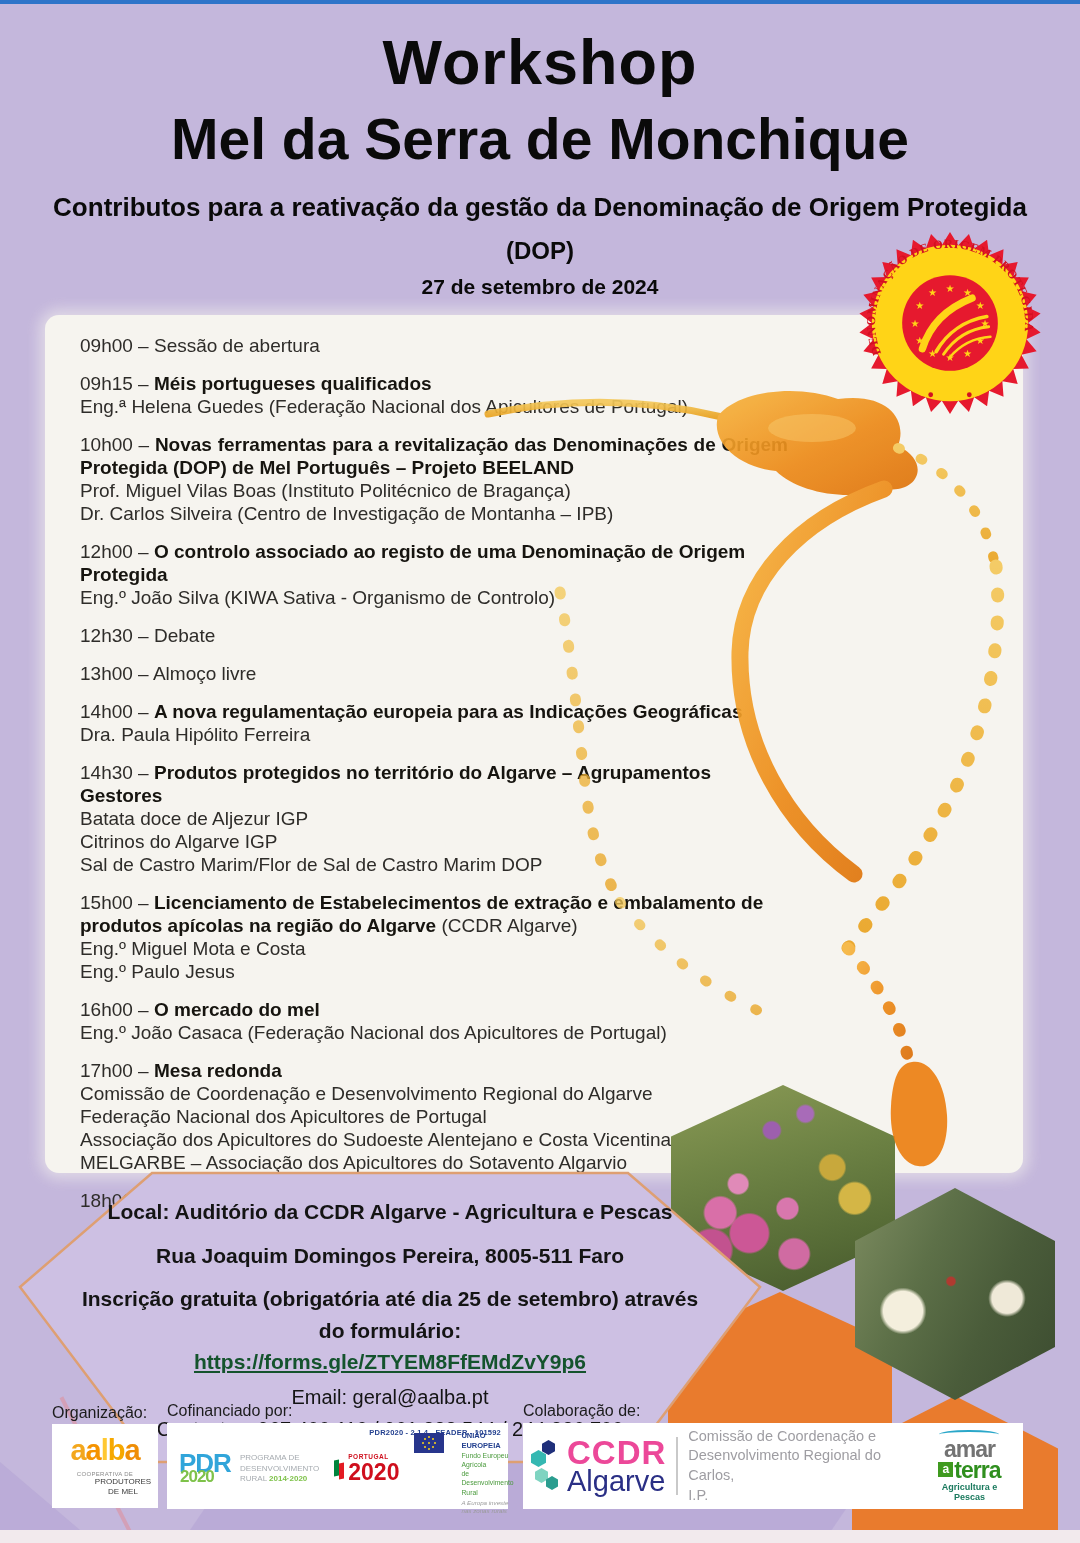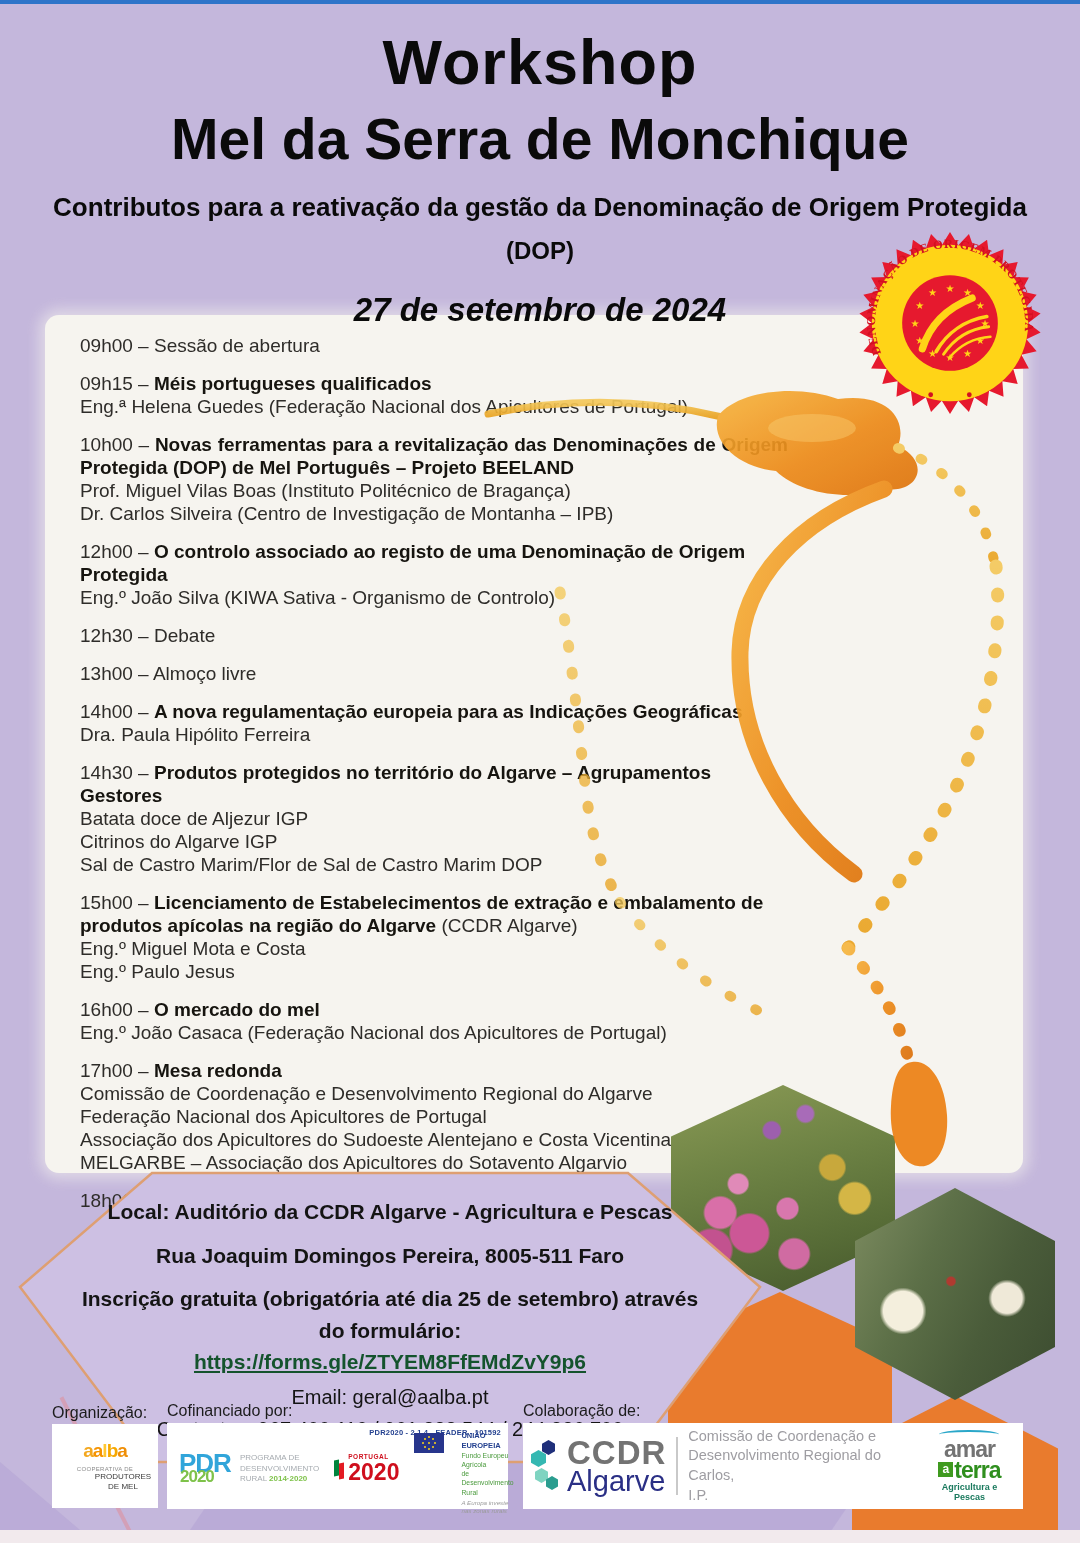--- a/index.html
+++ b/index.html
@@ -7,21 +7,21 @@
           font-family:"Liberation Sans",sans-serif;-webkit-font-smoothing:antialiased;}
   .topbar{position:absolute;top:0;left:0;width:100%;height:4px;background:#2e74c9;z-index:8;}
   .bottomstrip{position:absolute;bottom:0;left:0;width:100%;height:13px;background:#f2eaed;z-index:7;}
 
   
   .header{position:absolute;top:26px;left:0;right:0;text-align:center;color:#0a0a0a;z-index:2;}
   .title1{font-size:63px;font-weight:800;letter-spacing:1px;}
   .title2{font-size:57px;font-weight:800;margin-top:8px;}
   .subtitle{font-size:26px;font-weight:700;margin-top:20px;}
   .subtitle2{font-size:24px;font-weight:700;margin-top:14px;}
-  .date{font-size:33px;font-weight:700;margin-top:26px;font-style:italic;}
+  .date{font-size:21px;font-weight:700;margin-top:10px;}
 
   
   .panel{position:absolute;left:45px;top:315px;width:978px;height:858px;background:#f6f4ef;
          border-radius:14px;z-index:1;box-shadow:0 0 14px 6px rgba(246,244,239,.55);}
   .schedule{position:absolute;left:80px;top:334px;width:708px;z-index:2;}
   .session{margin-bottom:15px;font-size:19px;line-height:23px;color:#2e2c29;}
   .session.justify .s-line{text-align:justify;}
   .s-title-bold{font-weight:bold;color:#16140f;}
   .s-detail{color:#2e2c29;}
 
@@ -63,21 +63,21 @@
              transform:rotate(-27deg);opacity:.8;z-index:2;}
   .dark-band{position:absolute;left:190px;top:1459px;width:690px;height:71px;background:#b2a2d3;
              opacity:.55;clip-path:polygon(7% 0,100% 0,93% 100%,0 100%);z-index:1;}
   .dark-corner{position:absolute;left:0;top:1462px;width:80px;height:68px;background:#b2a2d3;opacity:.5;
              clip-path:polygon(0 0,100% 100%,0 100%);z-index:1;}
 
   
   .f-label{position:absolute;font-size:16px;color:#1c1c1c;z-index:6;}
   .logo-box{position:absolute;background:#fff;z-index:6;display:flex;align-items:center;justify-content:center;}
   .box-aalba{left:52px;top:1424px;width:106px;height:84px;flex-direction:column;}
-  .aalba-word{font-size:19px;font-weight:800;letter-spacing:-1px;line-height:1;}
+  .aalba-word{font-size:29px;font-weight:800;letter-spacing:-1px;line-height:1;}
   .aalba-sub1{font-size:6px;color:#8a8a8a;margin-top:6px;letter-spacing:.3px;}
   .aalba-sub2{font-size:8px;font-weight:normal;color:#3a3a3a;line-height:1.15;padding-left:36px;}
 
   .box-cofin{left:167px;top:1423px;width:341px;height:86px;}
   .cofin-inner{position:relative;width:100%;height:100%;display:flex;align-items:center;gap:11px;padding:10px 8px 4px 12px;box-sizing:border-box;}
   .feader-ref{position:absolute;top:5px;right:7px;font-size:7.5px;font-weight:bold;color:#23408f;letter-spacing:.2px;}
   .pdr-mark{position:relative;width:50px;height:42px;flex:none;}
   .pdr-big{font-size:26px;font-weight:800;color:#31a5da;letter-spacing:-1px;}
   .pdr-2020{position:absolute;left:1px;top:19px;font-size:17px;font-weight:800;color:#7ec24a;letter-spacing:-1px;}
   .pdr-text{font-size:8px;color:#a6abb0;line-height:1.3;text-align:left;}
@@ -100,21 +100,21 @@
   .eu-l4{font-size:6.2px;font-style:italic;color:#9a9a9a;margin-top:2px;}
 
   .box-ccdr{left:523px;top:1423px;width:500px;height:86px;padding:0 8px;box-sizing:border-box;}
   .ccdr-icon{position:relative;width:34px;height:52px;flex:none;}
   .ccdr-icon span{position:absolute;clip-path:polygon(50% 0,100% 25%,100% 75%,50% 100%,0 75%,0 25%);}
   .ci1{left:11px;top:0;width:13px;height:15px;background:#1f2f7a;}
   .ci2{left:0;top:10px;width:15px;height:17px;background:#35b8b2;}
   .ci3{left:4px;top:28px;width:13px;height:15px;background:#7fd4c1;}
   .ci4{left:15px;top:36px;width:12px;height:14px;background:#2a9d8f;}
   .ccdr-name{text-align:left;line-height:.95;margin-left:2px;}
-  .ccdr-acr{font-size:33px;font-weight:800;color:#737373;letter-spacing:1px;}
+  .ccdr-acr{font-size:33px;font-weight:800;color:#ec4899;letter-spacing:1px;}
   .ccdr-reg{font-size:29px;color:#2a2f85;}
   .ccdr-div{width:2px;height:58px;background:#c9c9c9;margin:0 10px;flex:none;}
   .ccdr-desc{font-size:14.5px;color:#9e9da2;text-align:left;line-height:1.35;}
   .amar{margin-left:auto;text-align:center;padding-right:2px;}
   .amar-wave{width:60px;height:7px;border-top:2px solid #2aa7c9;border-radius:50%;margin:0 auto 0 auto;}
   .amar-1{font-size:23px;font-weight:800;color:#737373;line-height:.9;letter-spacing:-1px;}
   .amar-2{display:flex;align-items:center;justify-content:center;gap:1px;line-height:.9;}
   .amar-a{display:inline-block;width:15px;height:15px;background:#3f9a1f;color:#fff;font-size:12px;font-weight:800;line-height:15px;}
   .amar-terra{font-size:23px;font-weight:800;color:#2f8f1e;letter-spacing:-1px;}
   .amar-sub{font-size:9px;font-weight:bold;color:#1b7a5e;margin-top:2px;}

